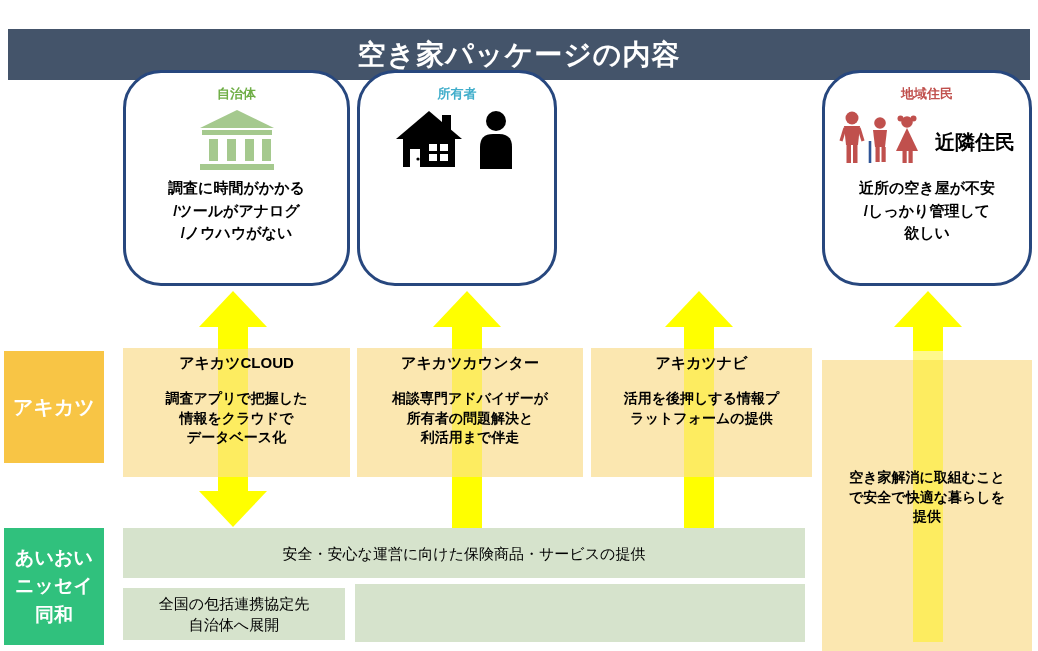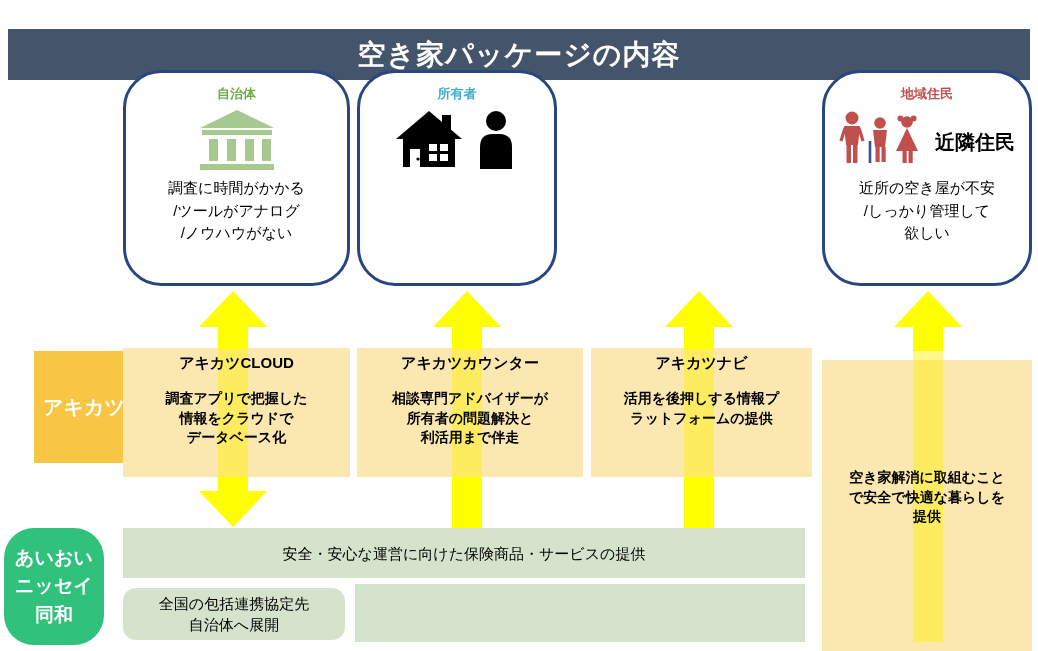--- a/index.html
+++ b/index.html
@@ -16,47 +16,47 @@
     color:#fff;font-size:28px;font-weight:700;letter-spacing:1px;margin-top:27px;
   }
   
   .card{
     top:70px;height:216px;background:#fff;border:3px solid var(--box-border,#27477E);
     border-radius:38px;box-sizing:border-box;z-index:2;
     display:flex;flex-direction:column;align-items:center;
   }
   .card-title{margin-top:12px;font-size:13px;font-weight:700;}
   .icon-row{height:66px;margin-top:6px;display:flex;align-items:center;justify-content:center;gap:12px;}
-  .card-body{margin-top:2px;font-size:15px;line-height:1.5;text-align:center;}
+  .card-body{margin-top:2px;font-size:15px;line-height:1.5;text-align:center;font-weight:bold;}
   .icon-caption{font-size:20px;font-weight:700;color:#000;}
   
   .arrow-layer{left:0;top:0;width:100%;height:100%;z-index:1;pointer-events:none;}
   .ah-up{width:0;height:0;border-left:34px solid transparent;border-right:34px solid transparent;
          border-bottom:36px solid var(--arrow-yellow,#FFFF00);}
   .ah-down{width:0;height:0;border-left:34px solid transparent;border-right:34px solid transparent;
          border-top:36px solid var(--arrow-yellow,#FFFF00);}
   .shaft{width:30px;background:var(--arrow-yellow,#FFFF00);}
   .shaft-ghost{width:30px;background:rgba(255,242,0,.45);z-index:3;}
   
   .label-box{display:flex;align-items:center;justify-content:center;text-align:center;
     color:#fff;font-size:20px;font-weight:700;line-height:1.5;}
-  .label-akikatsu{left:4px;top:351px;width:100px;height:112px;background:var(--akikatsu-label-bg,#F8C545);margin-left:30px;}
+  .label-akikatsu{left:4px;top:351px;width:100px;height:112px;background:var(--akikatsu-label-bg,#F8C545);}
   .cream{top:348px;height:129px;background:var(--cream-bg,#FBE7B0);box-sizing:border-box;
     display:flex;flex-direction:column;align-items:center;padding-top:6px;}
   .cream-title{position:relative;z-index:4;font-size:15px;font-weight:700;}
   .cream-body{position:relative;z-index:4;margin-top:16px;font-size:14px;font-weight:700;line-height:1.4;text-align:center;}
   .tallcream{left:822px;top:360px;width:210px;height:293px;background:var(--cream-bg,#FBE7B0);
     box-sizing:border-box;padding-top:108px;text-align:center;}
   .tallcream .cream-body{margin-top:0;}
   
-  .label-insurer{left:4px;top:528px;width:100px;height:117px;background:var(--insurer-label-bg,#30C17D);font-size:19px;border-radius:30px;}
+  .label-insurer{left:4px;top:528px;width:100px;height:117px;background:var(--insurer-label-bg,#30C17D);font-size:19px;}
   .sage{background:var(--sage-bg,#D6E3CC);display:flex;align-items:center;justify-content:center;
     font-size:15px;font-weight:400;text-align:center;line-height:1.4;}
   .band{left:123px;top:528px;width:682px;height:50px;z-index:2;}
-  .expansion{left:123px;top:588px;width:222px;height:52px;border-radius:13px;}
+  .expansion{left:123px;top:588px;width:222px;height:52px;}
   .sage-empty{left:355px;top:584px;width:450px;height:58px;}
 </style>
 </head>
 <body>
 
 <div class="stage">
 
   <div class="abs banner">空き家パッケージの内容</div>
 
   <div class="abs card" style="left:123px;width:227px;">

